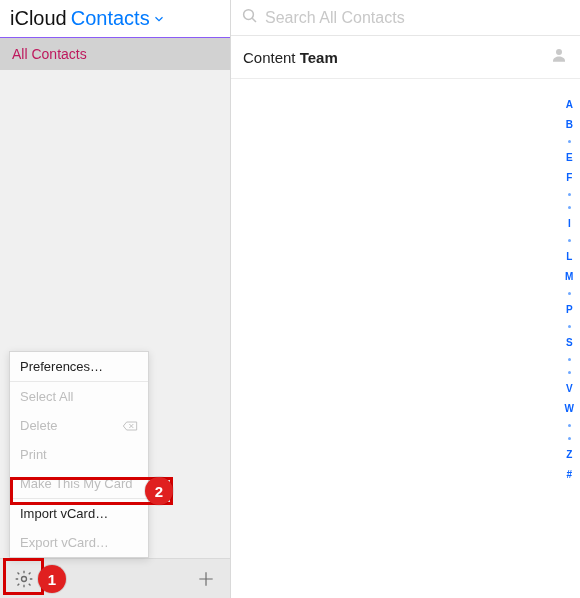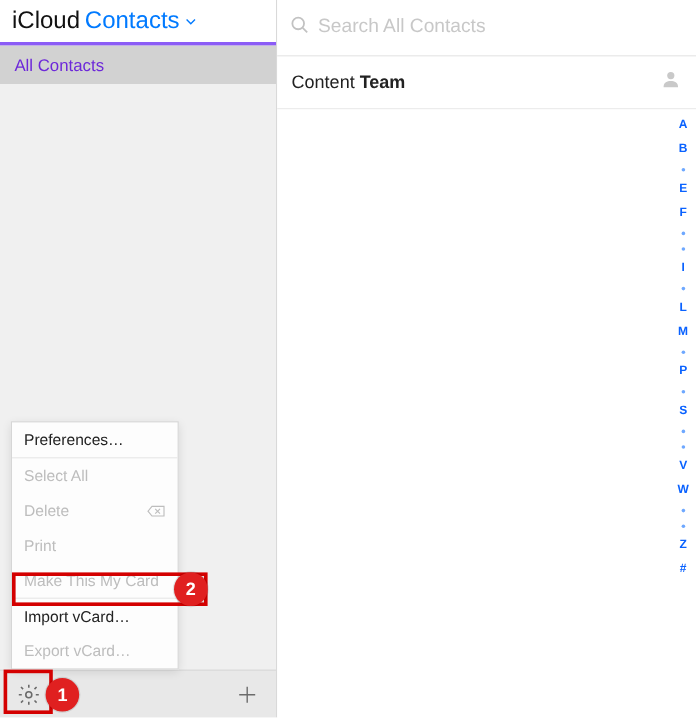--- a/index.html
+++ b/index.html
@@ -1,32 +1,32 @@
 <!DOCTYPE html>
 <html><head>
 <meta charset="utf-8">
 <style>
   * { box-sizing: border-box; margin: 0; padding: 0; font-family: -apple-system, "Helvetica Neue", Arial, sans-serif; }
   html, body { width: 580px; height: 598px; overflow: hidden; background: #fff; }
   .app { display: flex; width: 580px; height: 598px; position: relative; }
   
   .sidebar { width: 231px; height: 598px; background: #f0f0f0; display: flex; flex-direction: column; border-right: 1px solid #d9d9d9; position: relative; }
-  .sb-header { height: 38px; display: flex; align-items: center; padding: 0 10px; border-bottom: 3px solid #8b5cf6; background: #fff; }
+  .sb-header { height: 38px; display: flex; align-items: center; padding: 0 10px; border-bottom: 1px solid #8b5cf6; background: #fff; }
   .sb-header .brand { font-size: 20px; color: #111; font-weight: 400; }
   .sb-header .section { font-size: 20px; color: #007aff; margin-left: 4px; display: flex; align-items: center; cursor: pointer; justify-content: space-between; }
   .sb-header .chev { margin-left: 2px; }
   .sb-header .chev svg { display: block; }
-  .groups { background: #d2d2d2; padding: 8px 12px; color: #6d28d9; font-size: 14px; }
+  .groups { background: #d2d2d2; padding: 8px 12px; color: #be185d; font-size: 14px; }
   .sb-body { flex: 1; }
   .sb-footer { height: 40px; display: flex; align-items: center; justify-content: space-between; padding: 0 14px; border-top: 1px solid #d9d9d9; background: #e8e8e8; }
   .gear svg, .plus svg { display: block; }
   .gear, .plus { cursor: pointer; color: #6b6b6b; }
   
   .main { flex: 1; height: 598px; display: flex; flex-direction: column; position: relative; background: #fff; }
-  .search-row { height: 47px; display: flex; align-items: center; padding: 12px 10px; border-bottom: 1px solid #e6e6e6; }
+  .search-row { height: 36px; display: flex; align-items: center; padding: 12px 10px; border-bottom: 1px solid #e6e6e6; }
   .search-row .mag { color: #c2c2c2; margin-right: 6px; }
   .search-row input { border: none; outline: none; font-size: 16px; color: #333; width: 100%; background: transparent; }
   .search-row input::placeholder { color: #c8c8c8; }
   .contact-row { padding: 10px 12px; border-bottom: 1px solid #ececec; display: flex; align-items: center; justify-content: space-between; }
   .contact-name { font-size: 15px; color: #222; }
   .contact-name .bold { font-weight: 700; }
   .avatar { color: #c9c9c9; }
   
   .index { position: absolute; right: 6px; top: 100px; display: flex; flex-direction: column; align-items: center; gap: 10px; }
   .index span { font-size: 10px; font-weight: 700; color: #0a62ff; line-height: 1; cursor: pointer; }

